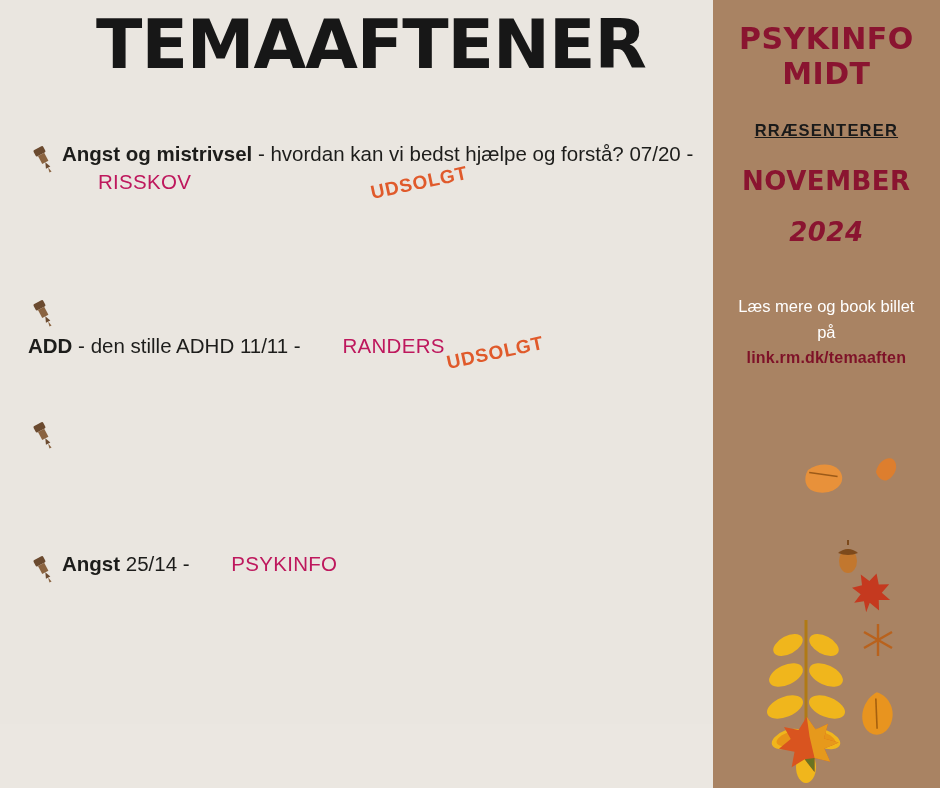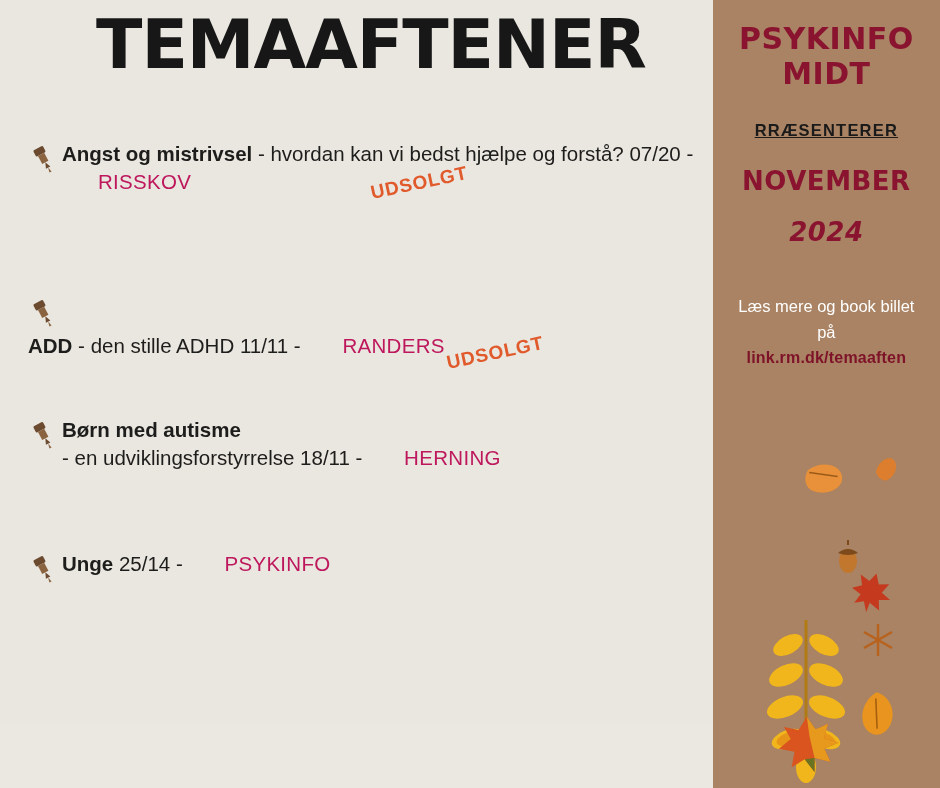--- a/index.html
+++ b/index.html
@@ -194,39 +194,36 @@
         <span class="pin-icon">
           <svg width="30" height="30" viewBox="0 0 30 30">
             <g transform="rotate(-28 15 15)">
               <rect x="10" y="3" width="11" height="7" rx="1.5" fill="#6b4a2f"></rect>
               <rect x="12" y="10" width="7" height="9" fill="#8a6340"></rect>
               <polygon points="15.5,19 13,25 18,25" fill="#6b4a2f"></polygon>
               <polygon points="15.5,25 14.3,30 16.7,30" fill="#8a6340"></polygon>
             </g>
           </svg>
         </span>
-        <div class="event-text">
-          <span class="ev-bold">Børn med autisme</span><br><span> - en udviklingsforstyrrelse 18/11 - </span><span class="ev-city">HERNING</span>
-        </div>
       </div>
 
 
       <div class="event e5">
         <span class="pin-icon">
           <svg width="30" height="30" viewBox="0 0 30 30">
             <g transform="rotate(-28 15 15)">
               <rect x="10" y="3" width="11" height="7" rx="1.5" fill="#6b4a2f"></rect>
               <rect x="12" y="10" width="7" height="9" fill="#8a6340"></rect>
               <polygon points="15.5,19 13,25 18,25" fill="#6b4a2f"></polygon>
               <polygon points="15.5,25 14.3,30 16.7,30" fill="#8a6340"></polygon>
             </g>
           </svg>
         </span>
         <div class="event-text">
-          <span class="ev-bold">Unge</span><span> 25/14 - </span><span class="ev-city">PSYKINFO</span>
+          <span class="ev-bold">Angst</span><span> 25/14 - </span><span class="ev-city">PSYKINFO</span>
         </div>
       </div>
 
     </div>
   </div>
 
   <div class="right">
     <div class="brand1">PSYKINFO</div>
     <div class="brand2">MIDT</div>
     <div class="presents">RRÆSENTERER</div>

